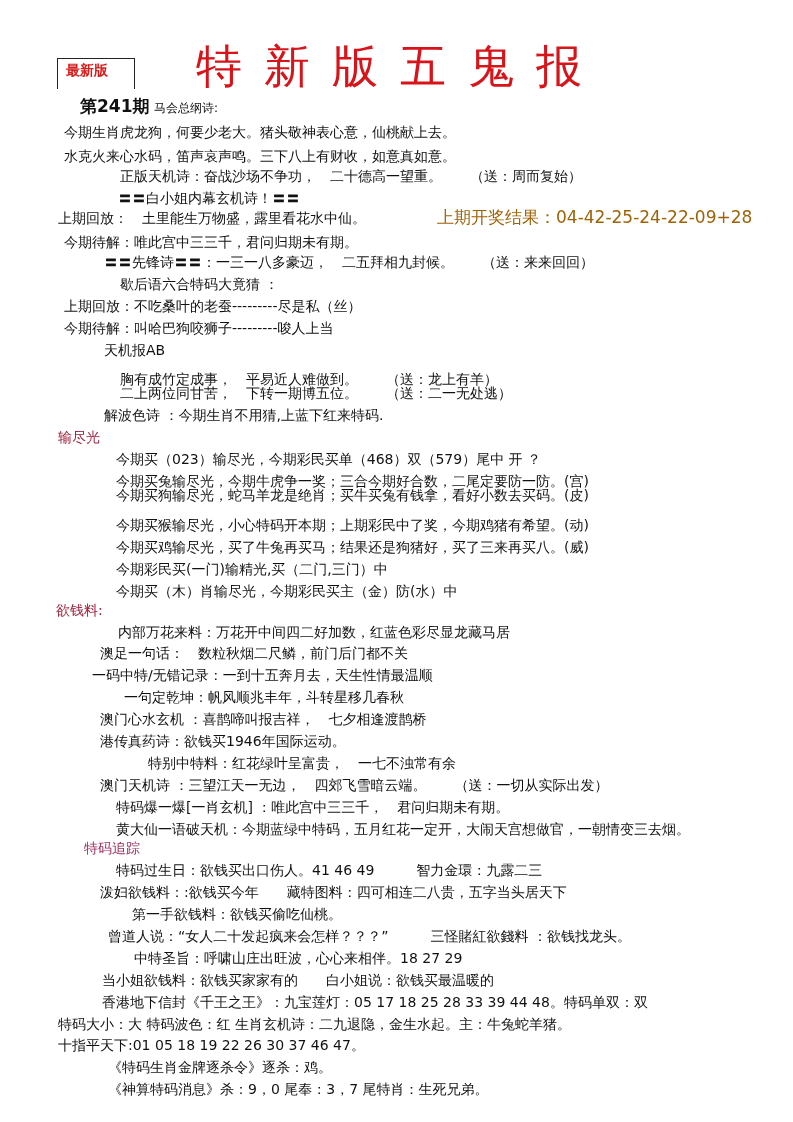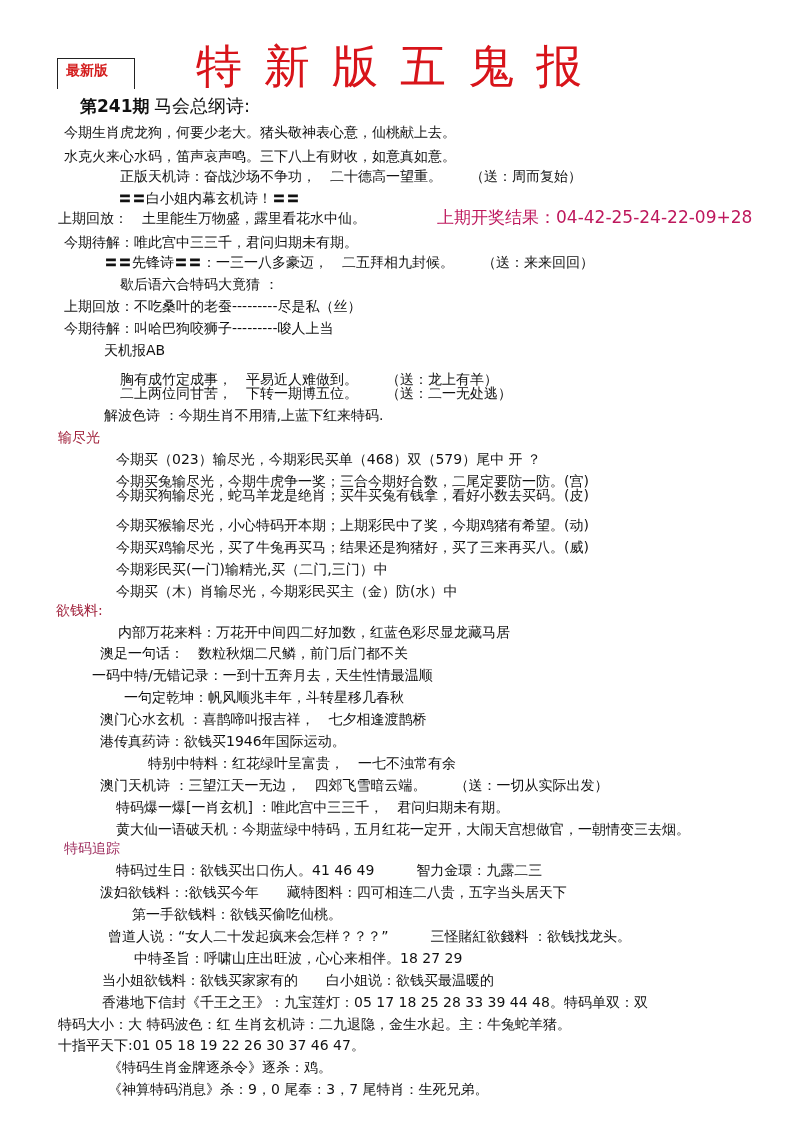--- a/index.html
+++ b/index.html
@@ -15,24 +15,24 @@
     }
     .badge-text {
       position:absolute; left:8px; top:3px; color:#d41f1f; font-weight:bold; font-size:14px;
       font-family:"DejaVu Sans", sans-serif;
     }
     .main-title {
       position:absolute; left:196px; top:36px; color:#d8141a; font-size:46px;
       letter-spacing:22px; font-family:"DejaVu Serif", serif; line-height:60px;
     }
     .issue { font-size:17px; font-weight:bold; }
-    .issue-sub { font-size:18px; font-weight:normal; }
-    .red-big { color:#be185d; font-size:17px; }
+    .issue-sub { font-size:12px; font-weight:normal; }
+    .red-big { color:#a16207; font-size:17px; }
     .sec { color:#a0203a; font-size:14px; }
-    .sec2 { color:#a03060; font-size:14px; }
+    .sec2 { color:#a03060; font-size:14px;margin-left:20px; }
   </style>
 </head>
 <body>
 
 <div class="badge-box">
   <span class="badge-text">最新版</span>
 </div>
 <div class="main-title">特新版五鬼报</div>
 
 <div class="abs" style="left:80px; top:96px;">

